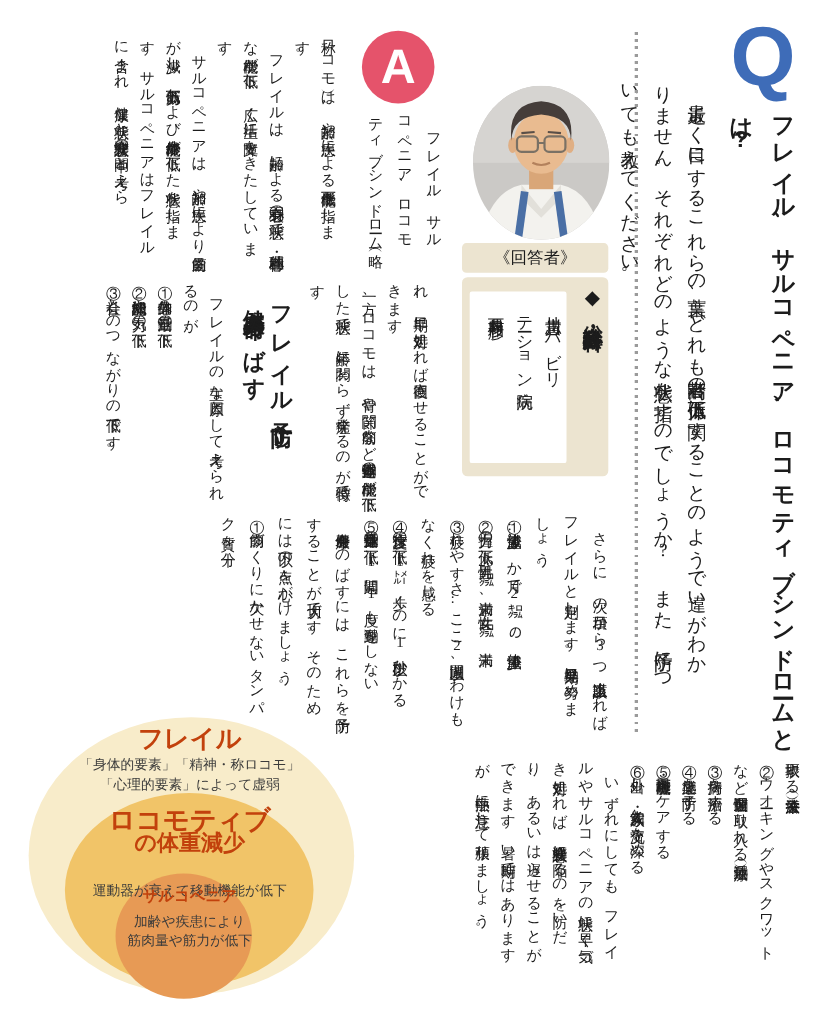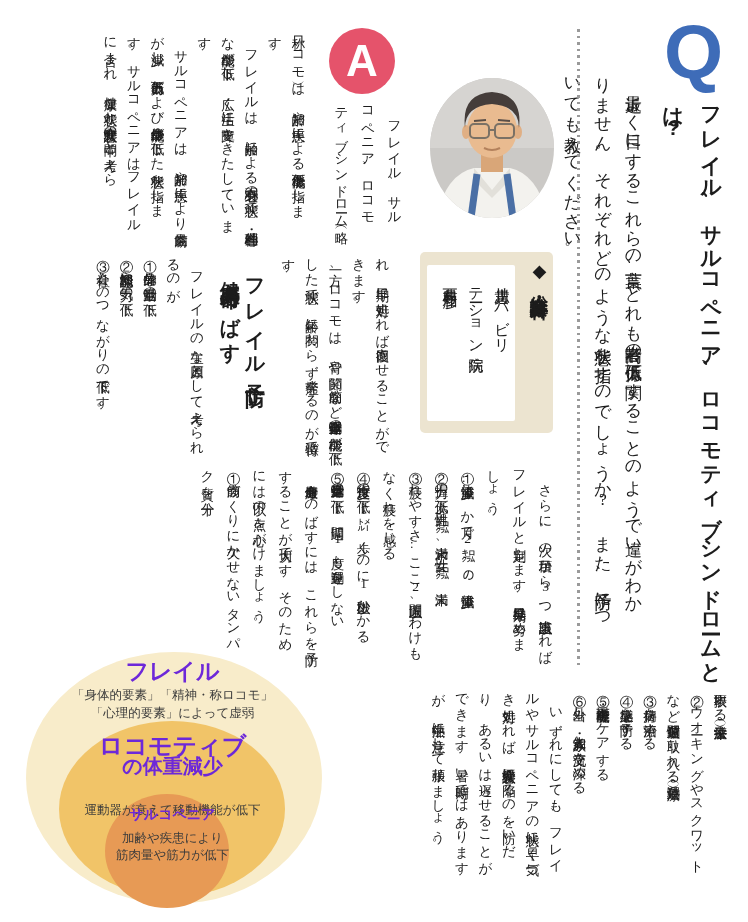--- a/index.html
+++ b/index.html
@@ -49,21 +49,21 @@
   #band3{left:6px;top:461px;width:552px;height:196px;line-height:26px;}
   #band4{left:344px;top:684px;width:388px;height:194px;}
   .sec-head{font-size:20px;font-weight:bold;line-height:25px;letter-spacing:3px;
         padding-top:16px;margin:0 9px;font-family:"Liberation Sans","DejaVu Sans",sans-serif;}
 
   
   .venn{border-radius:50%;}
   #venn-outer{left:26px;top:652px;width:296px;height:252px;}
   #venn-middle{left:59px;top:721px;width:226px;height:176px;}
   #venn-inner{left:105px;top:794px;width:124px;height:114px;}
-  .dg-label{left:10px;width:325px;text-align:center;font-weight:bold;color:#6d28d9;
+  .dg-label{left:10px;width:325px;text-align:center;font-weight:bold;color:#c2410c;
         font-family:"Liberation Sans","DejaVu Sans",sans-serif;}
   .dg-desc{left:10px;width:325px;text-align:center;font-size:12.5px;color:#3b3b3b;
         font-family:"Liberation Sans","DejaVu Sans",sans-serif;}
   #frail-label{top:656px;font-size:23px;}
   #frail-desc1{top:687px;}
   #frail-desc2{top:705px;}
   #locomo-label1{top:730px;font-size:24px;}
   #locomo-label2{top:753px;font-size:20px;}
   #locomo-desc{top:778px;margin-top:24px;}
   #sarco-label{top:806px;font-size:14px;text-align:center;}
@@ -110,20 +110,21 @@
           <rect x="65" y="46" width="19" height="14" rx="4"></rect>
           <line x1="59" y1="52" x2="65" y2="52"></line>
         </g>
         <line x1="44" y1="43" x2="56" y2="42" stroke="#5a4f48" stroke-width="2"></line>
         <line x1="68" y1="42" x2="80" y2="43" stroke="#5a4f48" stroke-width="2"></line>
         <path d="M54,70 Q62,74 70,70" stroke="#b3815c" stroke-width="2" fill="none"></path>
       </g>
     </svg>
   </div>
 
+  <div id="responder-label" class="abs sans" style="background:#ece4d0;">《回答者》</div>
   <div id="responder-card" class="abs" style="background:#ece4d0;">
     <div class="dept vtext sans">◆総合診療科・外科</div>
     <div class="namebox vtext sans">
       <div class="nl">貴志川リハビリ</div>
       <div class="nl">テーション病院</div>
       <div class="nl">
         <span>西村 和彦</span><span class="role">院長</span>
       </div>
     </div>
   </div>

